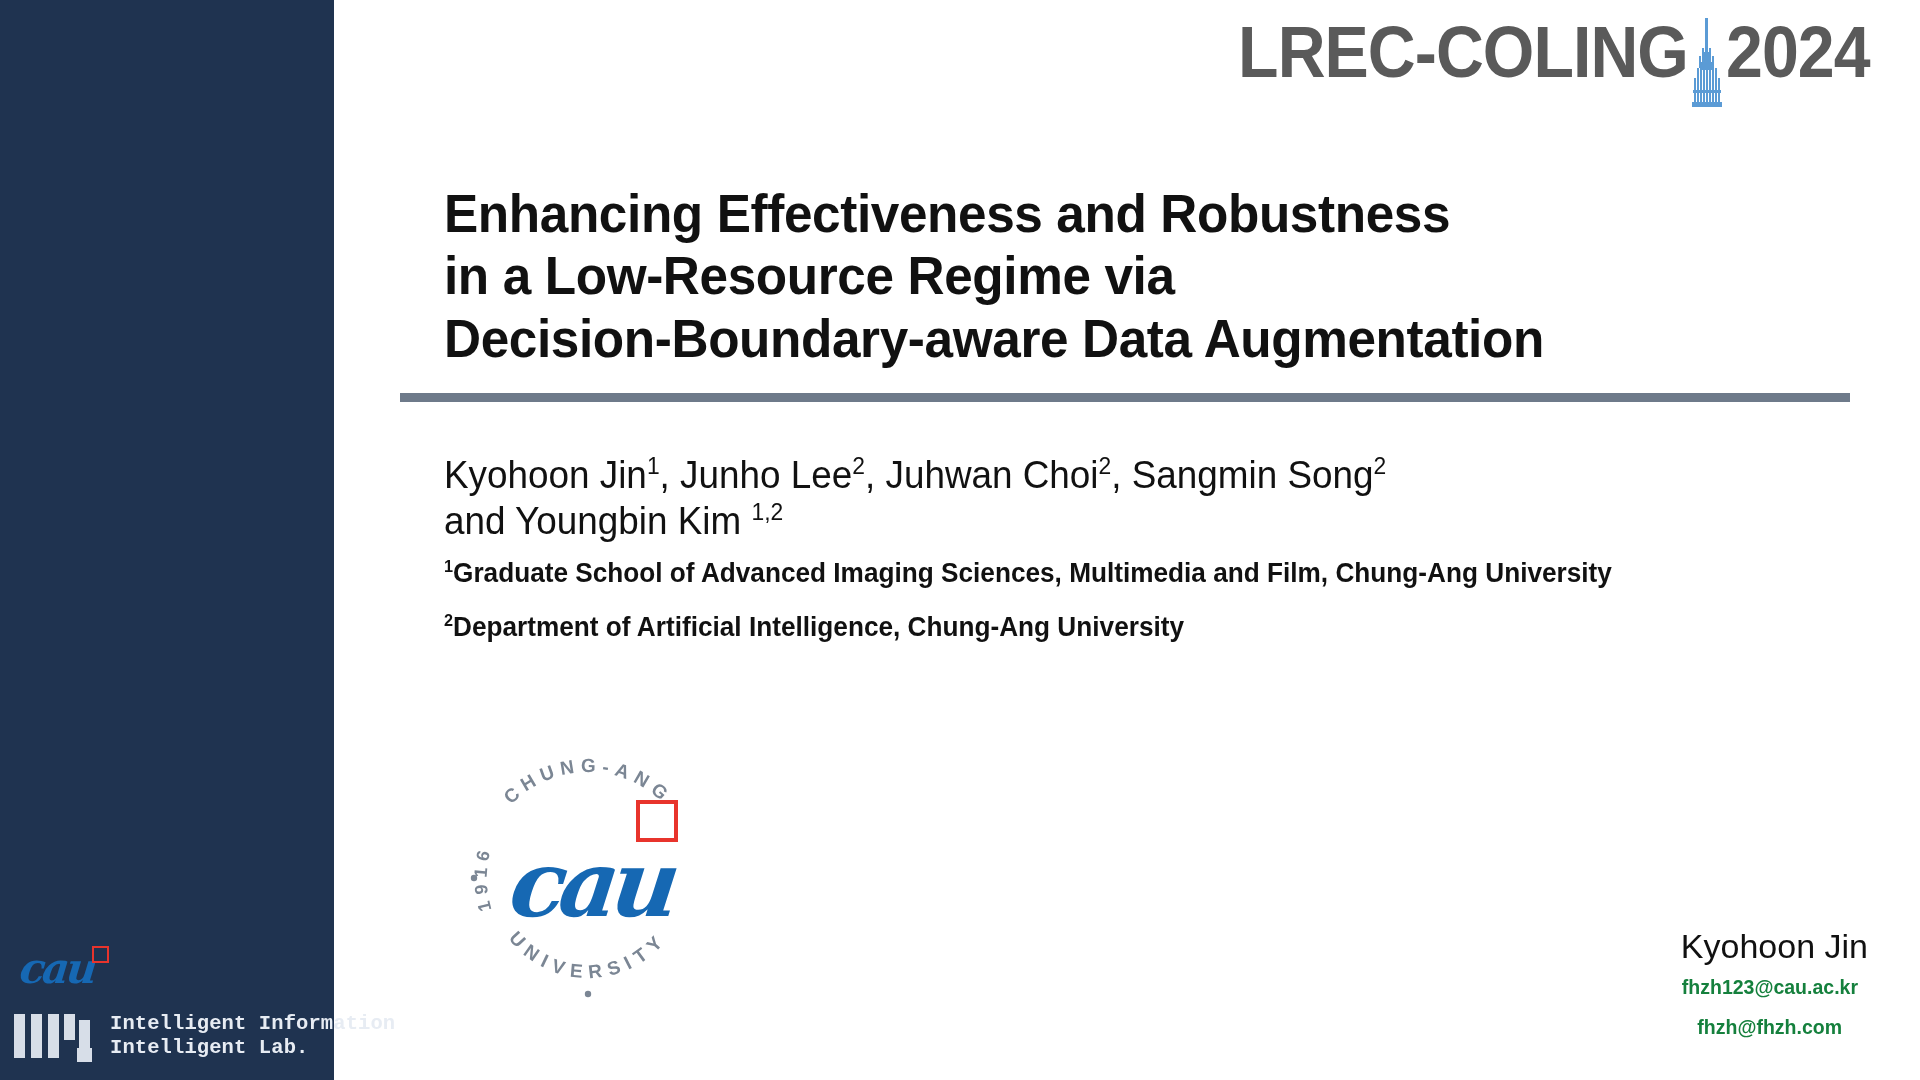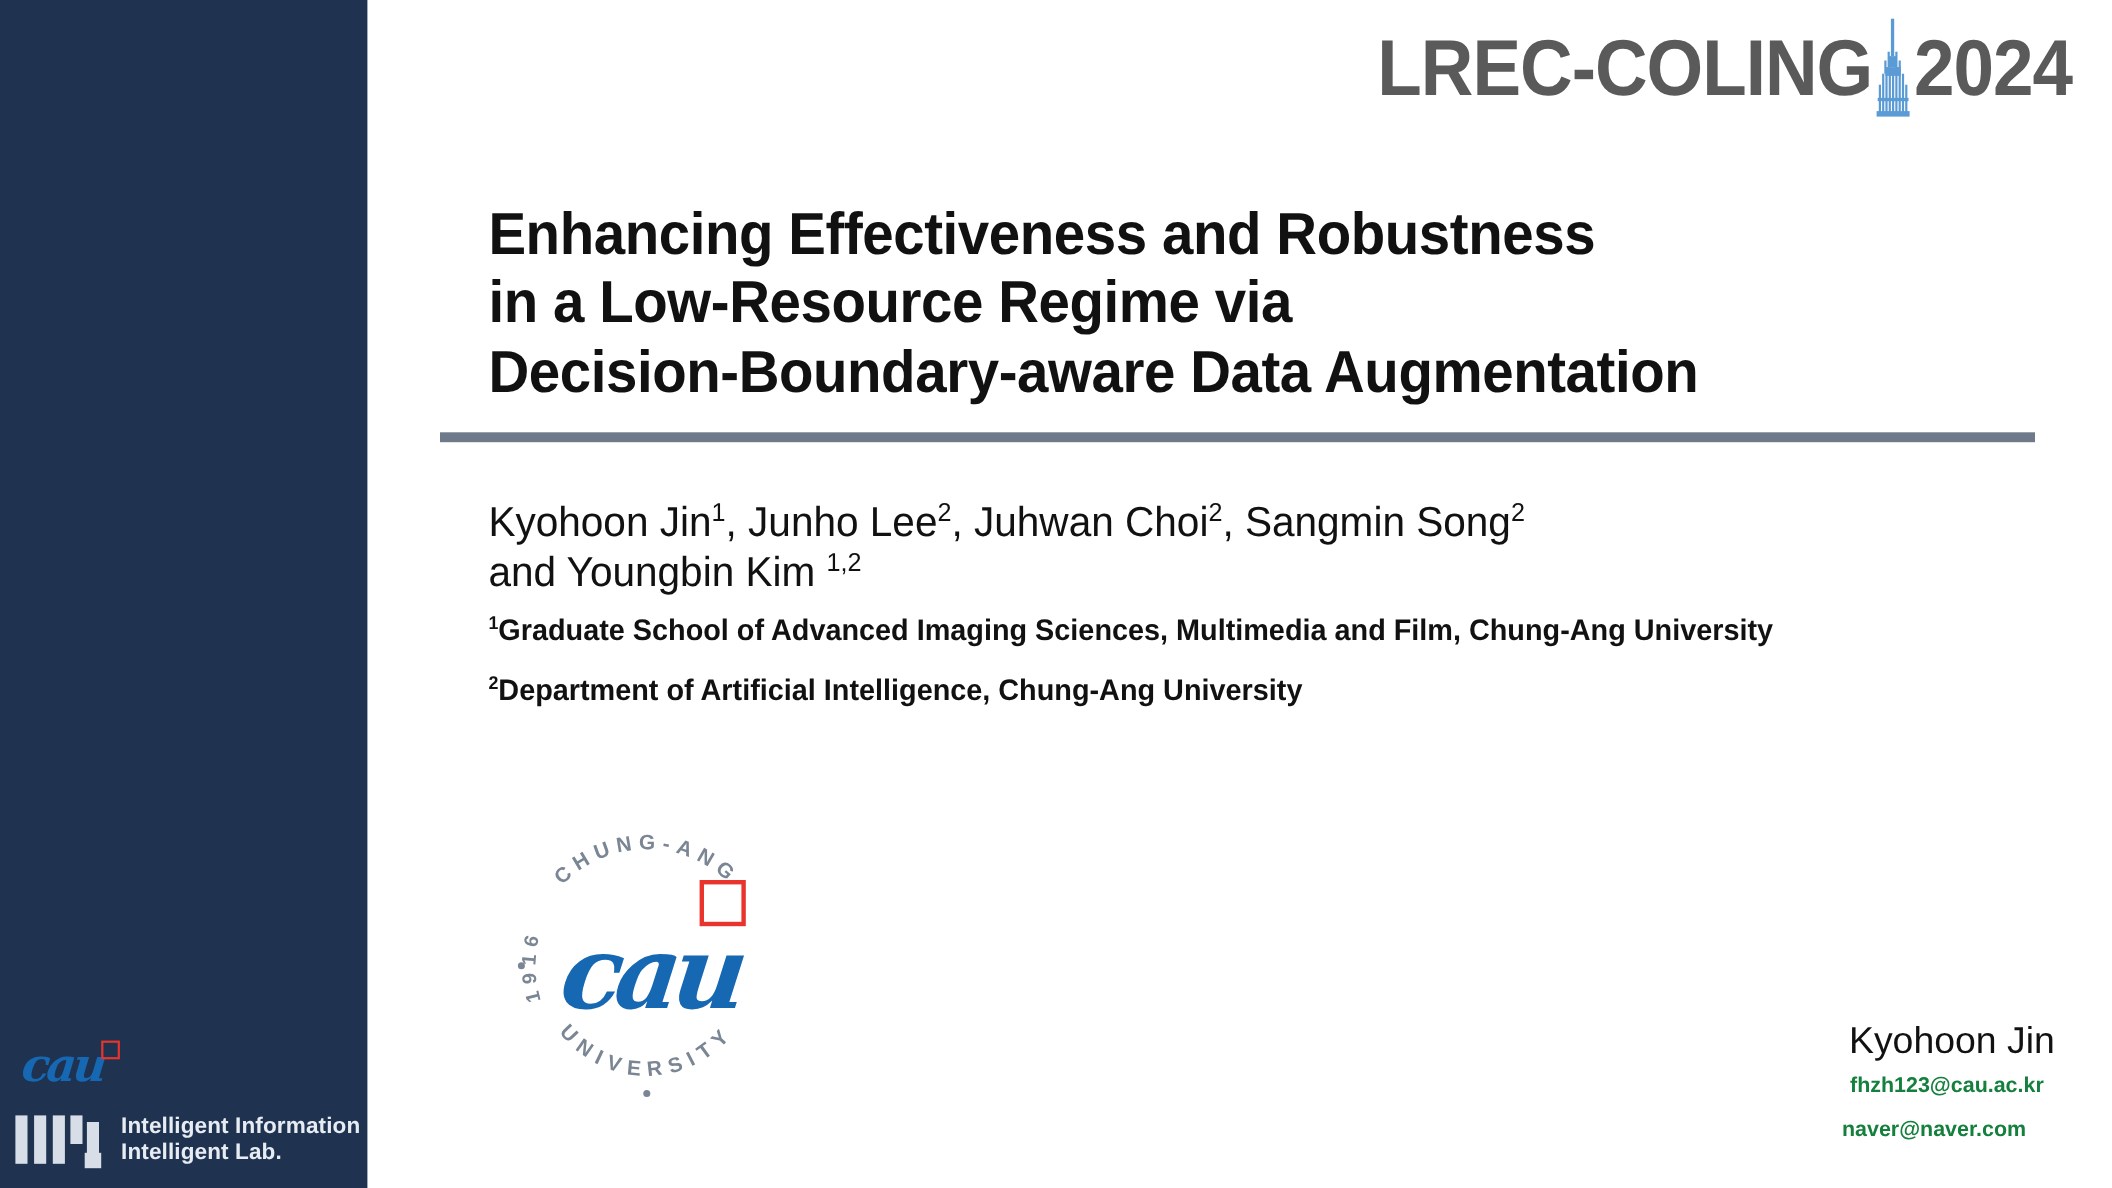--- a/index.html
+++ b/index.html
@@ -60,20 +60,21 @@
     top: 0px;
     width: 17px;
     height: 17px;
     border: 2.5px solid #e8342c;
     box-sizing: border-box;
   }
   .iipl-row {
     display: flex;
     align-items: center;
     margin-top: 6px;
+    font-family: Liberation Mono, monospace;
   }
   .iipl-mark {
     position: relative;
     width: 84px;
     height: 52px;
     flex: 0 0 auto;
   }
   .iipl-mark i {
     position: absolute;
     background: #d7dee8;
@@ -85,24 +86,24 @@
     font-size: 20.5px;
     font-weight: 700;
     line-height: 1.18;
     letter-spacing: 0.1px;
     white-space: nowrap;
   }
 
   
   .header-logo {
     position: absolute;
-    right: 24px;
+    right: 38px;
     top: 16px;
     display: flex;
-    align-items: center;
+    align-items: flex-start;
     height: 92px;
   }
   .logo-word {
     font-family: "Liberation Sans Narrow", "Liberation Sans", sans-serif;
     font-weight: 700;
     font-size: 72px;
     line-height: 1;
     color: #5a5a5a;
     letter-spacing: -1px;
     transform: scaleX(0.92);
@@ -354,16 +355,16 @@
       <circle cx="22" cy="136" r="3.2" fill="#7b8694"></circle>
       <circle cx="136" cy="252" r="3.2" fill="#7b8694"></circle>
     </svg>
     <div class="emblem-script">cau</div>
     <div class="emblem-square"></div>
   </div>
 
   <div class="contact">
     <div class="contact-name">Kyohoon Jin</div>
     <div class="contact-mail">fhzh123@cau.ac.kr</div>
-    <div class="contact-mail second">naver@naver.com</div>
+    <div class="contact-mail second">fhzh@fhzh.com</div>
   </div>
 
 </div>
 
 </body></html>

